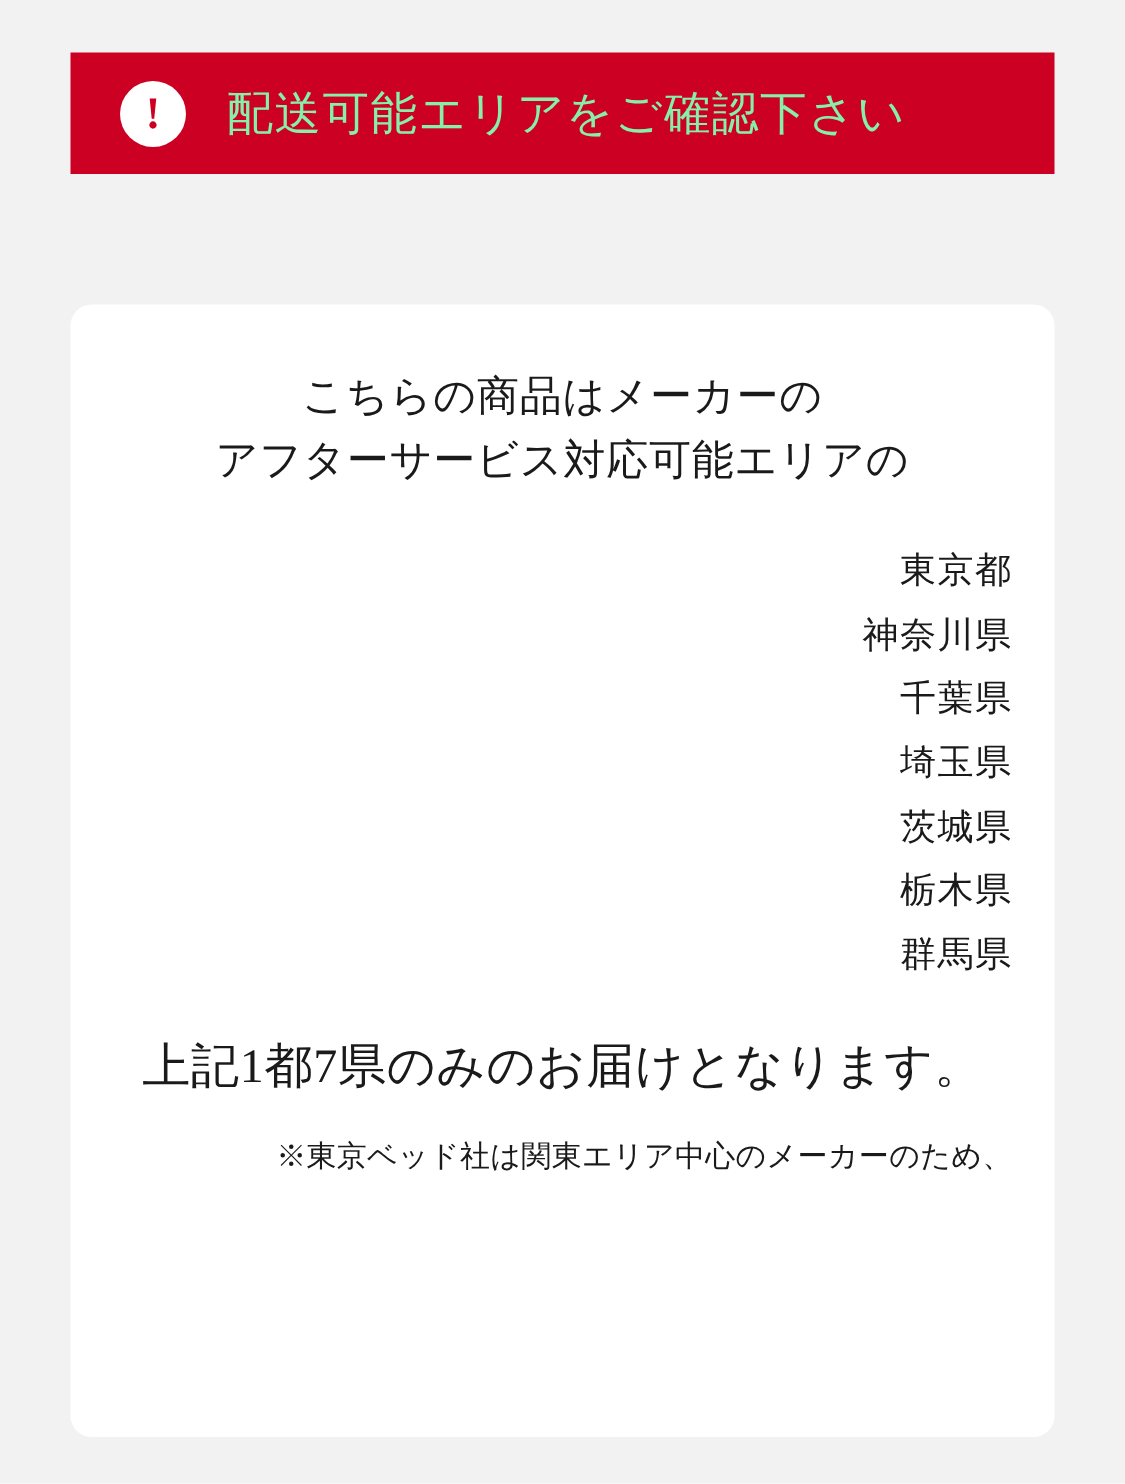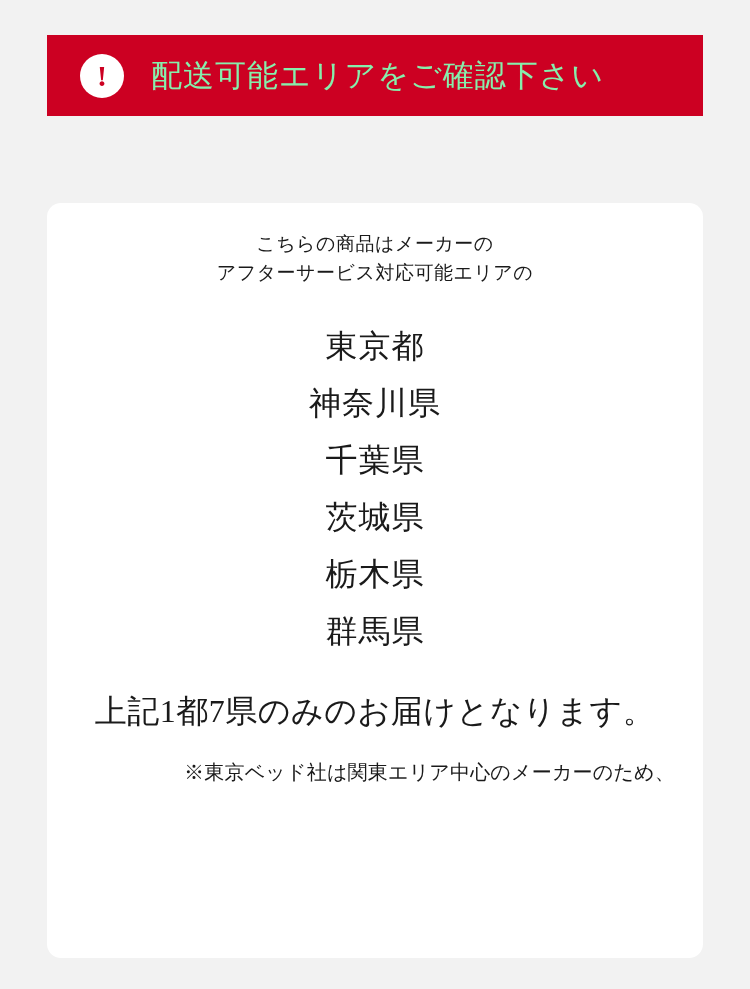--- a/index.html
+++ b/index.html
@@ -65,38 +65,39 @@
     top: 203px;
     width: 656px;
     height: 755px;
     background: #ffffff;
     border-radius: 14px;
     box-sizing: border-box;
     padding: 26px 28px 0 28px;
     text-align: center;
   }
   .intro {
-    font-size: 19px;
+    font-size: 28px;
     line-height: 1.55;
     letter-spacing: 0.5px;
-    margin: 0;
+    margin: 14px;
   }
   .intro-line {
     display: block;
     white-space: nowrap;
   }
   .area-list {
     list-style: none;
     margin: 30px 0 0 0;
     padding: 0;
   }
   .area-list li {
-    font-size: 32px;
+    font-size: 24px;
     line-height: 1.78;
     letter-spacing: 1px;
+    text-align: right;
   }
   .summary {
     font-size: 32px;
     margin: 30px 0 0 0;
     letter-spacing: 0.5px;
     white-space: nowrap;
   }
   .note {
     margin: 22px 0 0 0;
     font-size: 20px;
@@ -125,20 +126,21 @@
 
     <div class="intro">
       <span class="intro-line">こちらの商品はメーカーの</span>
       <span class="intro-line">アフターサービス対応可能エリアの</span>
     </div>
 
     <ul class="area-list">
       <li>東京都</li>
       <li>神奈川県</li>
       <li>千葉県</li>
+      <li>埼玉県</li>
       <li>茨城県</li>
       <li>栃木県</li>
       <li>群馬県</li>
     </ul>
 
     <p class="summary">上記1都7県のみのお届けとなります。</p>
 
     <p class="note">
       <span class="note-line">※東京ベッド社は関東エリア中心のメーカーのため、</span>
     </p>

